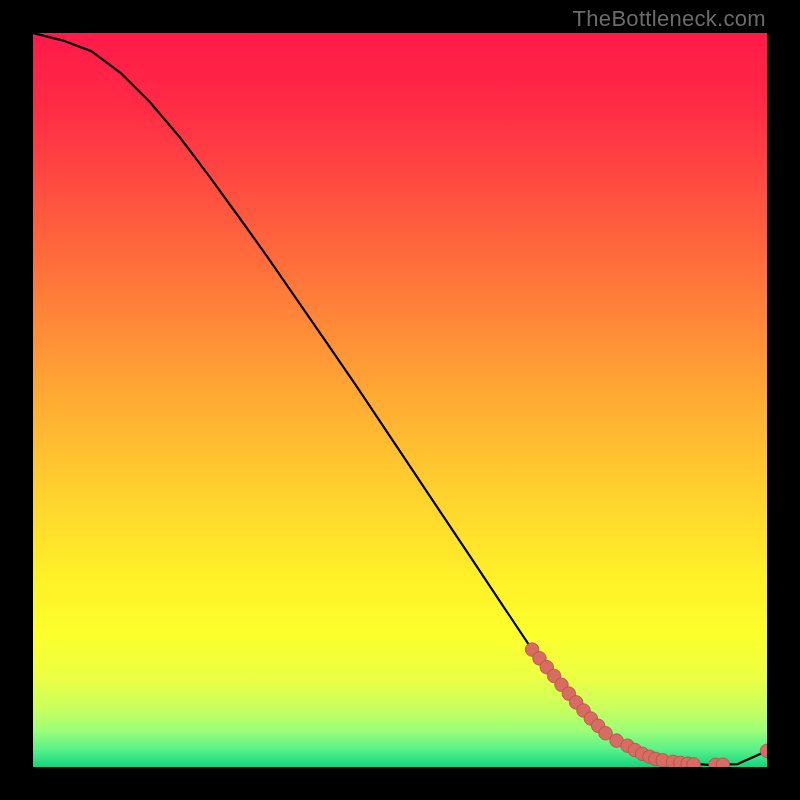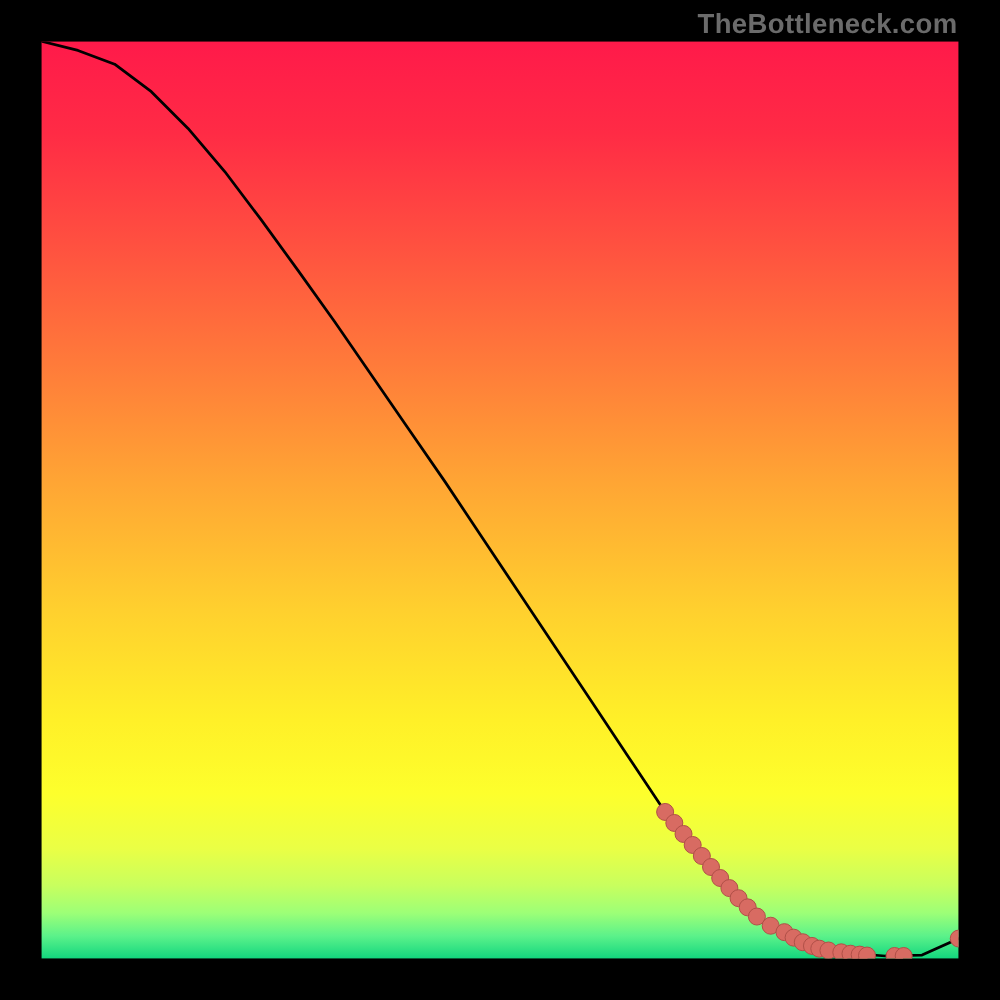--- a/index.html
+++ b/index.html
@@ -28,21 +28,21 @@
   .gradient-bg {
     position: absolute;
     inset: 0;
   }
   .watermark {
     position: absolute;
     top: 6px;
     right: 34px;
     color: #6b6b6b;
     font-size: 22px;
-    font-weight: 700;
+    font-weight: 400;
     letter-spacing: 0.3px;
   }
   svg.lines {
     position: absolute;
     inset: 0;
   }
 </style>
 </head>
 <body>
 

